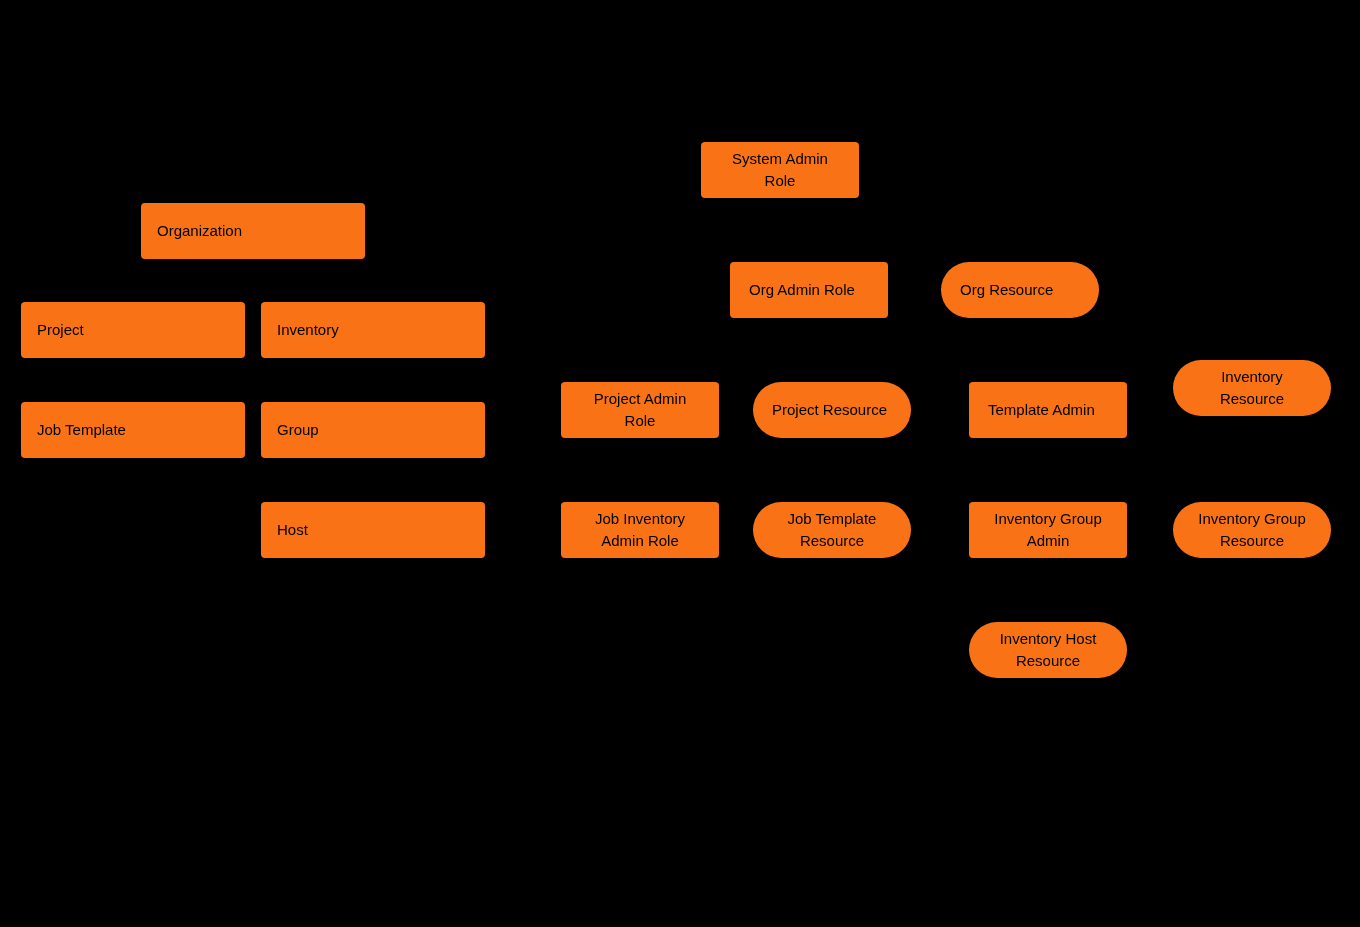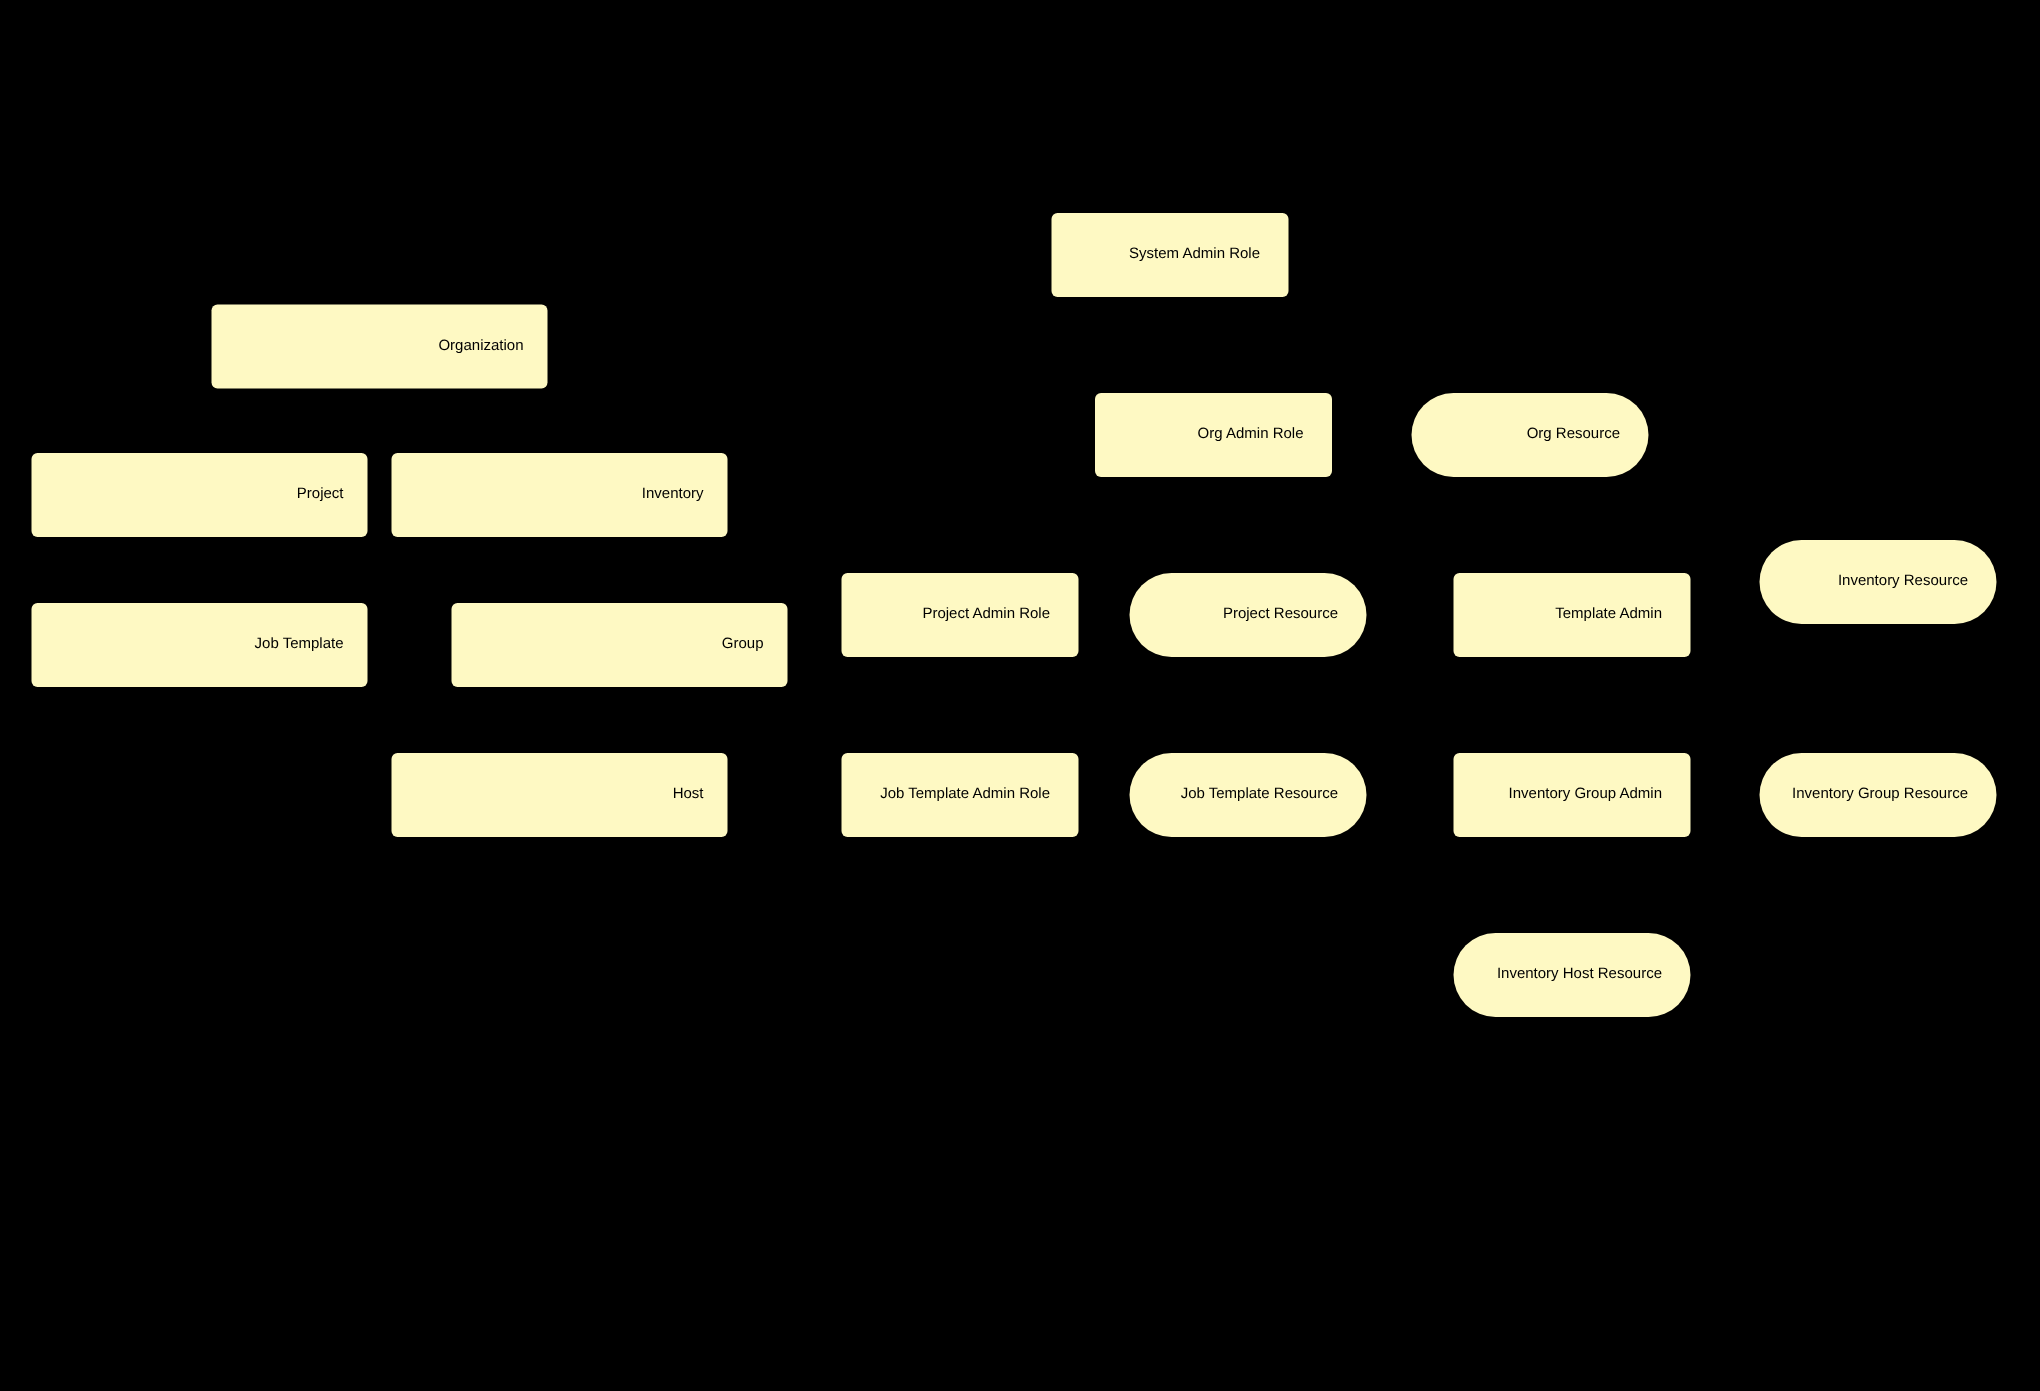--- a/index.html
+++ b/index.html
@@ -16,42 +16,42 @@
   }
   .canvas {
     position: absolute;
     left: 0; top: 0;
     width: 1360px;
     height: 927px;
     background: #000000;
   }
   .node {
     position: absolute;
-    background: #fef9c3;
+    background: #f97316;
     color: #000000;
     display: flex;
     align-items: center;
-    justify-content: flex-end;
+    justify-content: flex-start;
     text-align: center;
-    font-size: 10px;
+    font-size: 15px;
     line-height: 22px;
     box-sizing: border-box;
   }
   .rect { border-radius: 4px; }
   .pill { border-radius: 28px; }
 
   .wide  { width: 224px; height: 56px; padding: 0 16px; }
   .small { width: 158px; height: 56px; padding: 0 19px; }
 
   
   .n-organization        { left: 141px;  top: 203px; }
   .n-project             { left: 21px;   top: 302px; }
   .n-inventory           { left: 261px;  top: 302px; }
   .n-job-template        { left: 21px;   top: 402px; }
-  .n-group               { left: 261px;  top: 402px; margin-left: 40px; }
+  .n-group               { left: 261px;  top: 402px; }
   .n-host                { left: 261px;  top: 502px; }
 
   
   .n-system-admin-role        { left: 701px;  top: 142px; }
   .n-org-admin-role           { left: 730px;  top: 262px; }
   .n-org-resource             { left: 941px;  top: 262px; }
   .n-project-admin-role       { left: 561px;  top: 382px; }
   .n-project-resource         { left: 753px;  top: 382px; }
   .n-inventory-admin          { left: 969px;  top: 382px; }
   .n-inventory-resource       { left: 1173px; top: 360px; }
@@ -100,21 +100,21 @@
   <div class="node pill small n-project-resource">
     <span>Project Resource</span>
   </div>
   <div class="node rect small n-inventory-admin">
     <span>Template Admin</span>
   </div>
   <div class="node pill small n-inventory-resource">
     <span>Inventory Resource</span>
   </div>
   <div class="node rect small n-job-template-admin-role">
-    <span>Job Template Admin Role</span>
+    <span>Job Inventory Admin Role</span>
   </div>
   <div class="node pill small n-job-template-resource">
     <span>Job Template Resource</span>
   </div>
   <div class="node rect small n-inventory-group-admin">
     <span>Inventory Group Admin</span>
   </div>
   <div class="node pill small n-inventory-group-resource">
     <span>Inventory Group Resource</span>
   </div>

